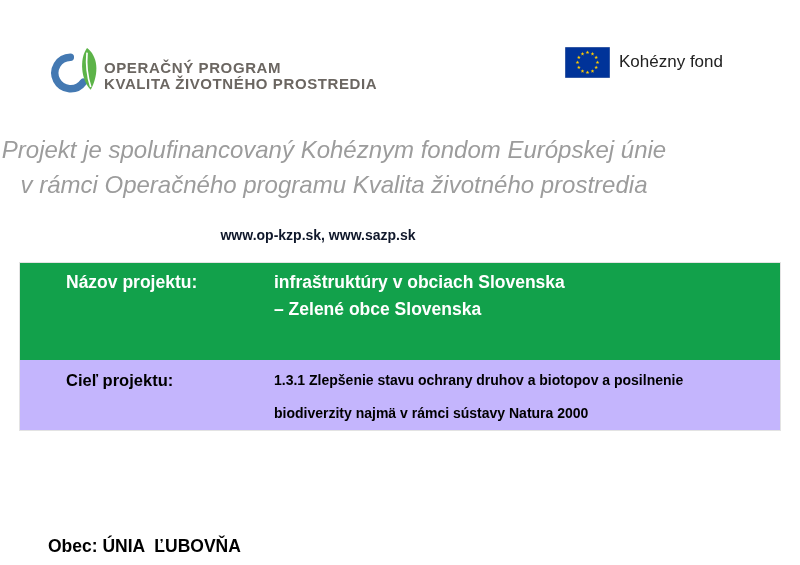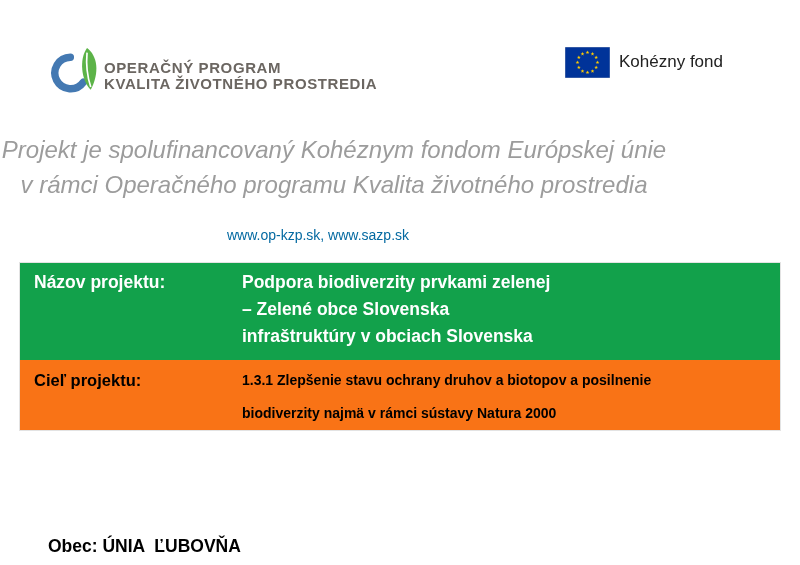--- a/index.html
+++ b/index.html
@@ -25,35 +25,35 @@
 
   
   .heading {
     position:absolute; left:0; top:132px; width:668px; text-align:center;
     font-style:italic; color:#9c9c9c; font-size:24px; line-height:35px;
   }
 
   
   .links {
     position:absolute; left:0; top:227px; width:636px; text-align:center;
-    color:#0369a1; font-weight:normal; font-size:14px;
+    color:#0f172a; font-weight:bold; font-size:14px;
   }
 
   
   .banner {
     position:absolute; left:20px; top:263px; width:760px;
     box-shadow:0 0 0 1px #e3e3e3;
   }
   .row { display:flex; }
-  .row .label { width:222px; flex:0 0 222px; padding-left:14px; font-weight:bold; }
+  .row .label { width:222px; flex:0 0 222px; padding-left:14px; font-weight:bold;margin-left:32px; }
   .row .value { flex:1; font-weight:bold; }
   .row-green { background:#12a14b; color:#ffffff; min-height:97px; padding-top:6px; }
   .row-green .label { font-size:17.5px; line-height:27px; }
   .row-green .value div { font-size:17.5px; line-height:27px; }
-  .row-blue { background:#f97316; color:#000000; min-height:67px; padding-top:4px; }
+  .row-blue { background:#c4b5fd; color:#000000; min-height:67px; padding-top:4px; }
   .row-blue .label { font-size:16.5px; line-height:33px; }
   .row-blue .value div { font-size:14px; line-height:33px; }
 
   
   .footer {
     position:absolute; left:48px; top:459px;
     font-weight:bold; font-size:17.5px; color:#000;
     line-height:35px; white-space:pre-wrap;
   }
 </style>
@@ -99,23 +99,22 @@
     <div>Projekt je spolufinancovaný Kohéznym fondom Európskej únie</div>
     <div>v rámci Operačného programu Kvalita životného prostredia</div>
   </div>
 
   <div class="links">www.op-kzp.sk, www.sazp.sk</div>
 
   <div class="banner">
     <div class="row row-green">
       <div class="label">Názov projektu:</div>
       <div class="value">
-        <div>Podpora biodiverzity prvkami zelenej</div>
+        <div>infraštruktúry v obciach Slovenska</div>
         <div>– Zelené obce Slovenska</div>
-        <div>infraštruktúry v obciach Slovenska</div>
       </div>
     </div>
     <div class="row row-blue">
       <div class="label">Cieľ projektu:</div>
       <div class="value">
         <div>1.3.1 Zlepšenie stavu ochrany druhov a biotopov a posilnenie</div>
         <div>biodiverzity najmä v rámci sústavy Natura 2000</div>
       </div>
     </div>
   </div>

